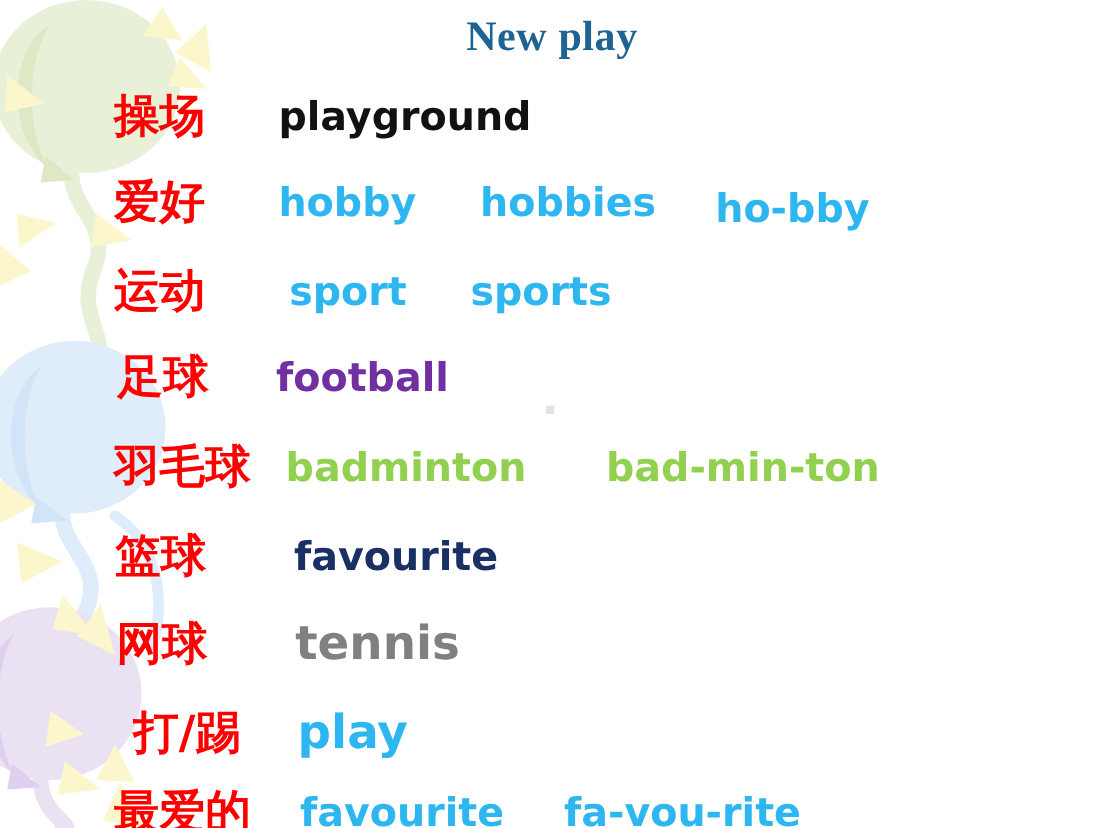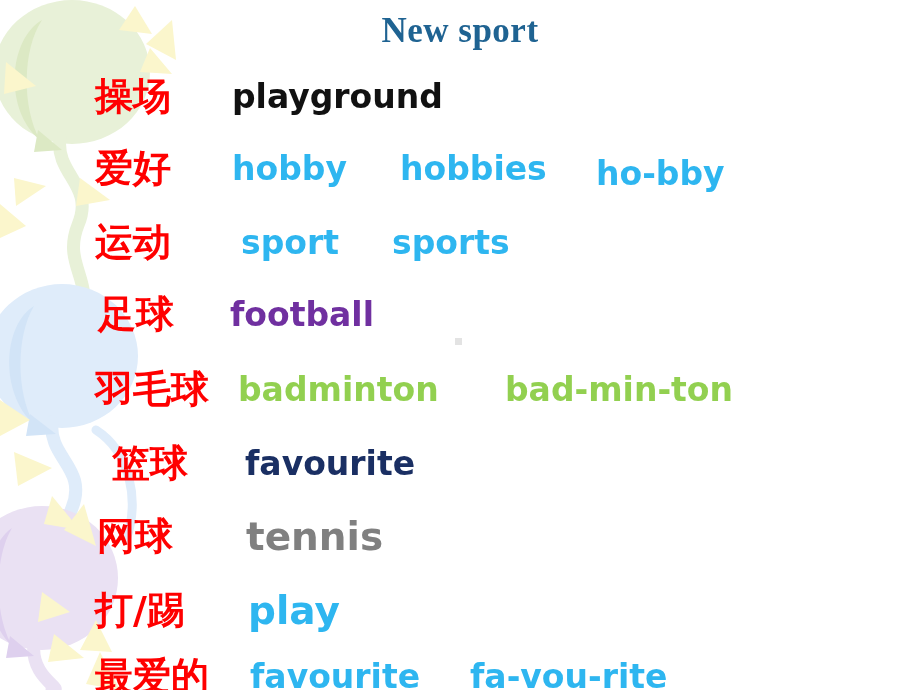--- a/index.html
+++ b/index.html
@@ -118,21 +118,21 @@
       <polygon points="84,504 96,546 64,530"></polygon>
       <polygon points="42,592 70,612 38,622"></polygon>
       <polygon points="54,634 84,658 48,662"></polygon>
       <polygon points="96,620 112,652 80,650"></polygon>
       <polygon points="100,652 120,690 86,684"></polygon>
     </g>
   </svg>
 
   <div class="artifact"></div>
 
-  <div class="slide-title">New sport</div>
+  <div class="slide-title">New play</div>
 
   <div class="row" style="top:60px;">
     <span class="cn" style="position:absolute;left:95px;">操场</span>
     <span class="en" style="position:absolute;left:232px;color:#111111;">playground</span>
   </div>
 
   <div class="row" style="top:132px;">
     <span class="cn" style="position:absolute;left:95px;">爱好</span>
     <span class="en" style="position:absolute;left:232px;color:#2EB6F0;">hobby</span>
     <span class="en" style="position:absolute;left:400px;color:#2EB6F0;">hobbies</span>
@@ -150,31 +150,31 @@
     <span class="en" style="position:absolute;left:230px;color:#7030A0;">football</span>
   </div>
 
   <div class="row" style="top:353px;">
     <span class="cn" style="position:absolute;left:95px;">羽毛球</span>
     <span class="en" style="position:absolute;left:238px;color:#92D050;">badminton</span>
     <span class="en" style="position:absolute;left:505px;color:#92D050;">bad-min-ton</span>
   </div>
 
   <div class="row" style="top:427px;">
-    <span class="cn" style="position:absolute;left:112px;">篮球</span>
+    <span class="cn" style="position:absolute;left:96px;">篮球</span>
     <span class="en" style="position:absolute;left:245px;color:#1A2F63;">favourite</span>
   </div>
 
   <div class="row" style="top:500px;">
     <span class="cn" style="position:absolute;left:97px;">网球</span>
     <span class="en sm" style="position:absolute;left:246px;color:#808080;">tennis</span>
   </div>
 
   <div class="row" style="top:574px;">
-    <span class="cn" style="position:absolute;left:95px;">打/踢</span>
+    <span class="cn" style="position:absolute;left:111px;">打/踢</span>
     <span class="en sm" style="position:absolute;left:248px;color:#2EB6F0;">play</span>
   </div>
 
   <div class="row" style="top:640px;">
     <span class="cn" style="position:absolute;left:95px;">最爱的</span>
     <span class="en" style="position:absolute;left:250px;color:#2EB6F0;">favourite</span>
     <span class="en" style="position:absolute;left:470px;color:#2EB6F0;">fa-vou-rite</span>
   </div>
 
 </div>

